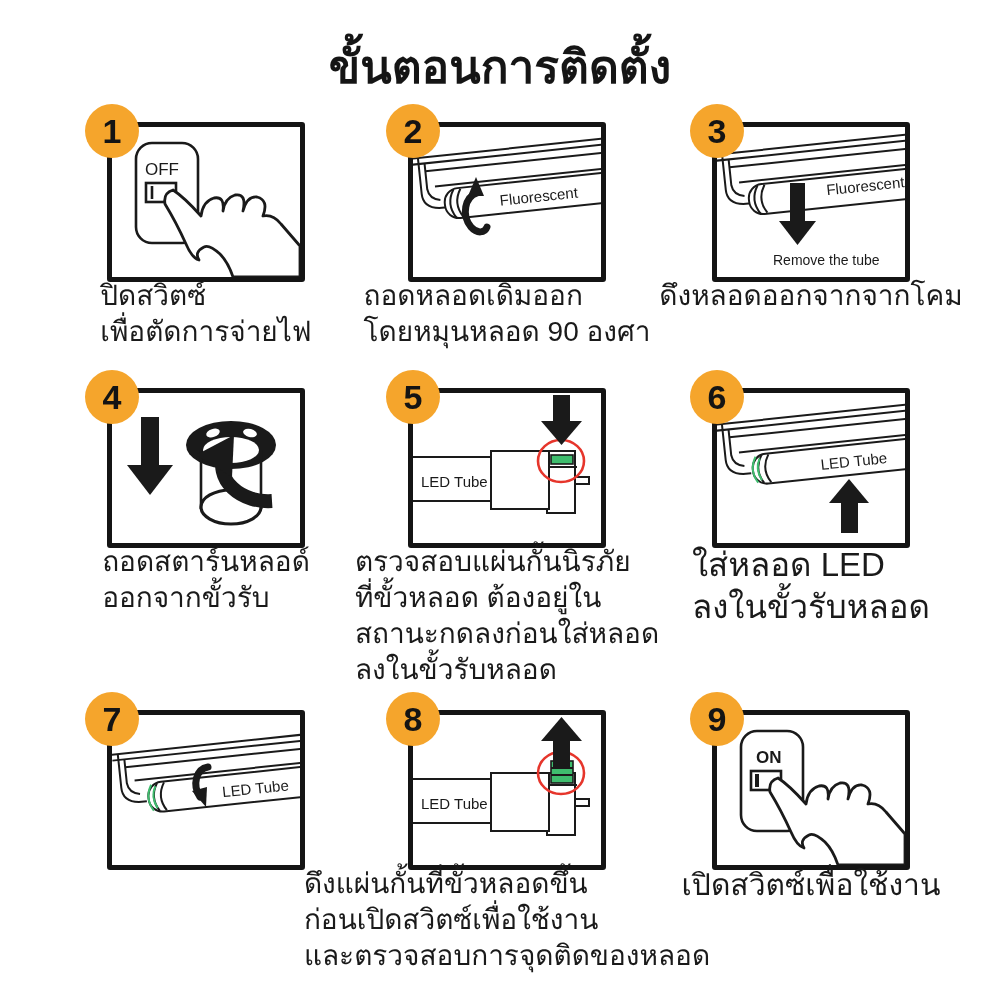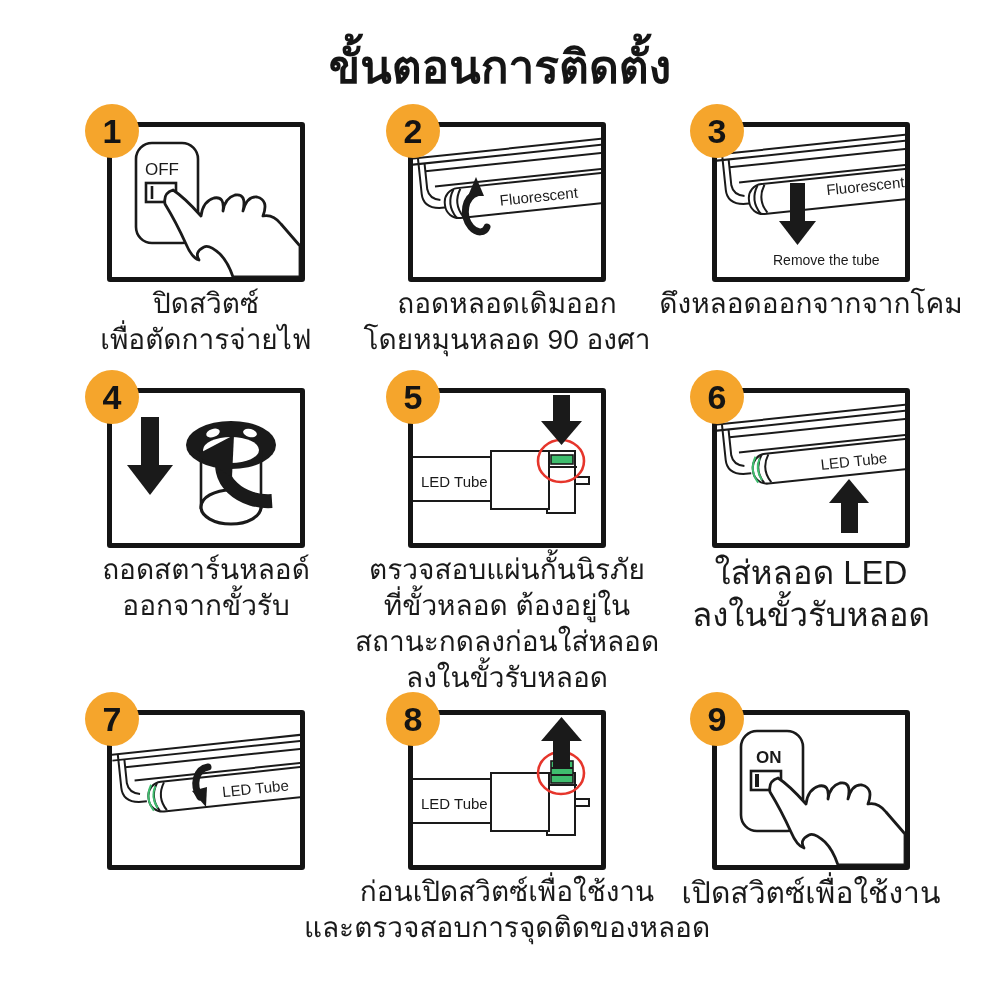--- a/index.html
+++ b/index.html
@@ -16,22 +16,22 @@
     position:absolute;left:0;top:0;width:188px;height:150px;
     border:5px solid #141414;border-radius:3px;background:#fff;
   }
   .step-box svg{display:block;width:188px;height:150px;}
   .badge{
     position:absolute;left:-22px;top:-18px;width:54px;height:54px;border-radius:50%;
     background:#F5A52C;display:flex;align-items:center;justify-content:center;
     font-size:34px;font-weight:600;color:#141414;z-index:3;
   }
   .caption{
-    position:absolute;top:164px;left:99px;transform:translateX(-50%);
-    text-align:center;font-size:28px;line-height:36px;font-weight:500;
+    position:absolute;top:156px;left:99px;transform:translateX(-50%);
+    font-size:28px;line-height:36px;font-weight:500;
     color:#1a1a1a;white-space:nowrap;z-index:2;
   }
   .cap-lg .caption{font-size:33px;line-height:42px;}
   .cap-md .caption{font-size:30px;line-height:38px;}
   
   #cell-1{left:107px;top:122px;} #cell-2{left:408px;top:122px;} #cell-3{left:712px;top:122px;}
   #cell-4{left:107px;top:388px;} #cell-5{left:408px;top:388px;} #cell-6{left:712px;top:388px;}
   #cell-7{left:107px;top:710px;} #cell-8{left:408px;top:710px;} #cell-9{left:712px;top:710px;}
   .ln{stroke:#1a1a1a;fill:none;stroke-width:2;}
   .ln-thick{stroke:#1a1a1a;fill:none;stroke-width:2.6;}
@@ -246,20 +246,21 @@
       </g>
       <ellipse cx="148" cy="58" rx="23" ry="21" fill="none" stroke="#E6352B" stroke-width="2.6"></ellipse>
       <g>
         <polygon points="128,26 169,26 148.5,2" class="blk"></polygon>
         <rect x="140" y="26" width="17" height="28" class="blk"></rect>
       </g>
     </svg>
   </div>
   <div class="badge">8</div>
   <div class="caption">
+    <div>ดึงแผ่นกั้นที่ขั้วหลอดขึ้น</div>
     <div>ก่อนเปิดสวิตซ์เพื่อใช้งาน</div>
     <div>และตรวจสอบการจุดติดของหลอด</div>
   </div>
 </div>
 
 <div class="step-cell cap-md" id="cell-9">
   <div class="step-box">
     <svg viewBox="0 0 188 150">
       <rect x="24" y="16" width="62" height="100" rx="16" class="wht ln-thick"></rect>
       <text x="39" y="48" font-size="17" font-weight="bold" class="svgtxt">ON</text>

